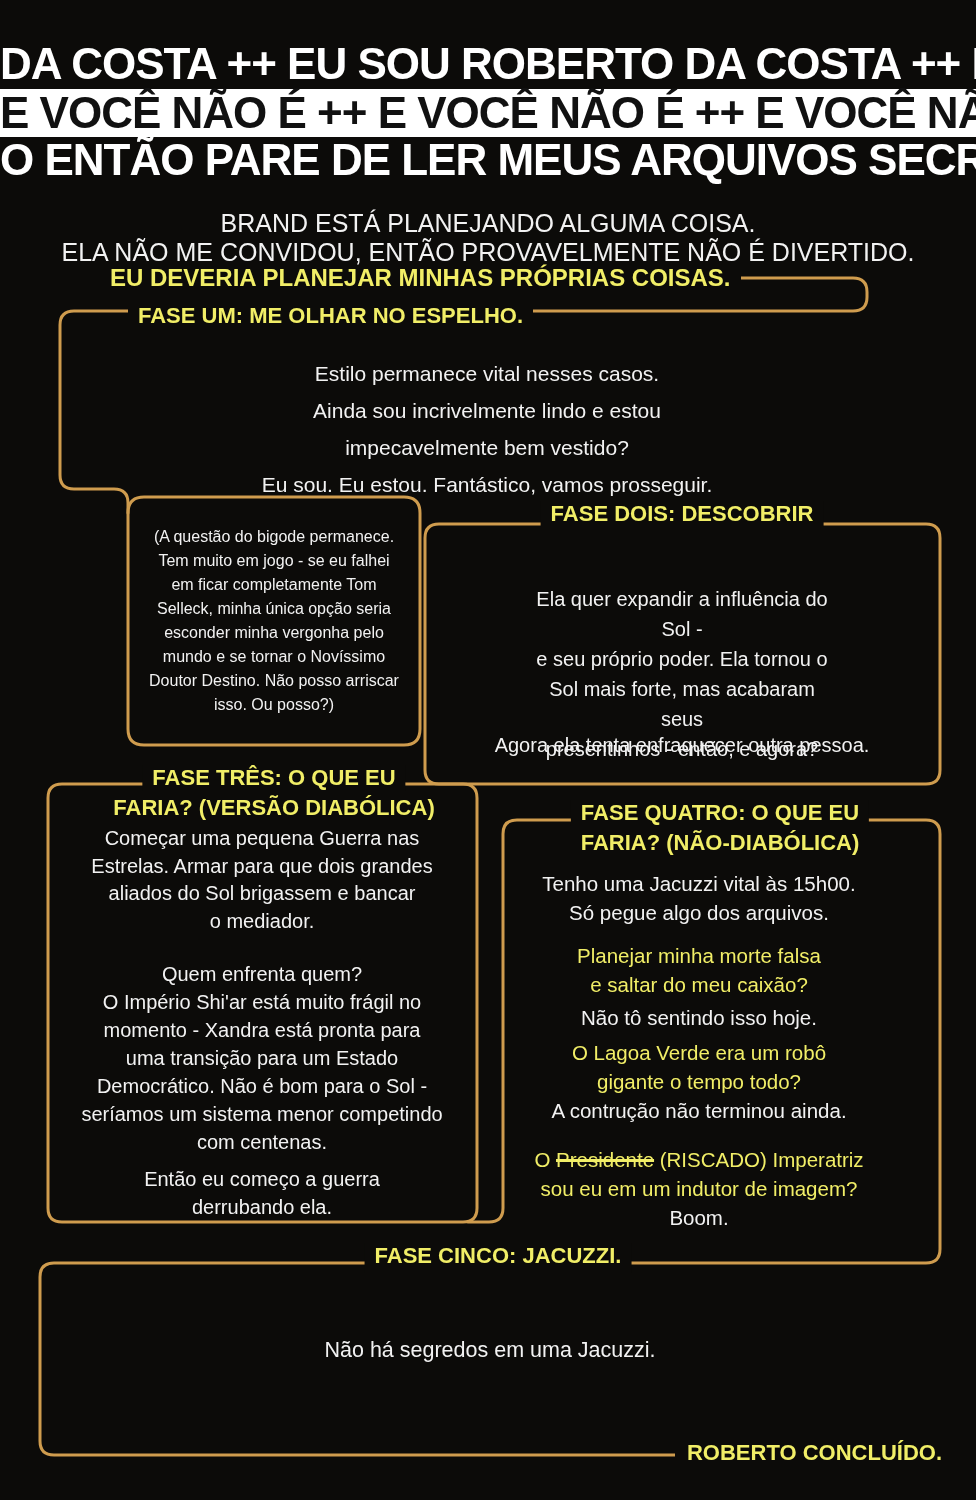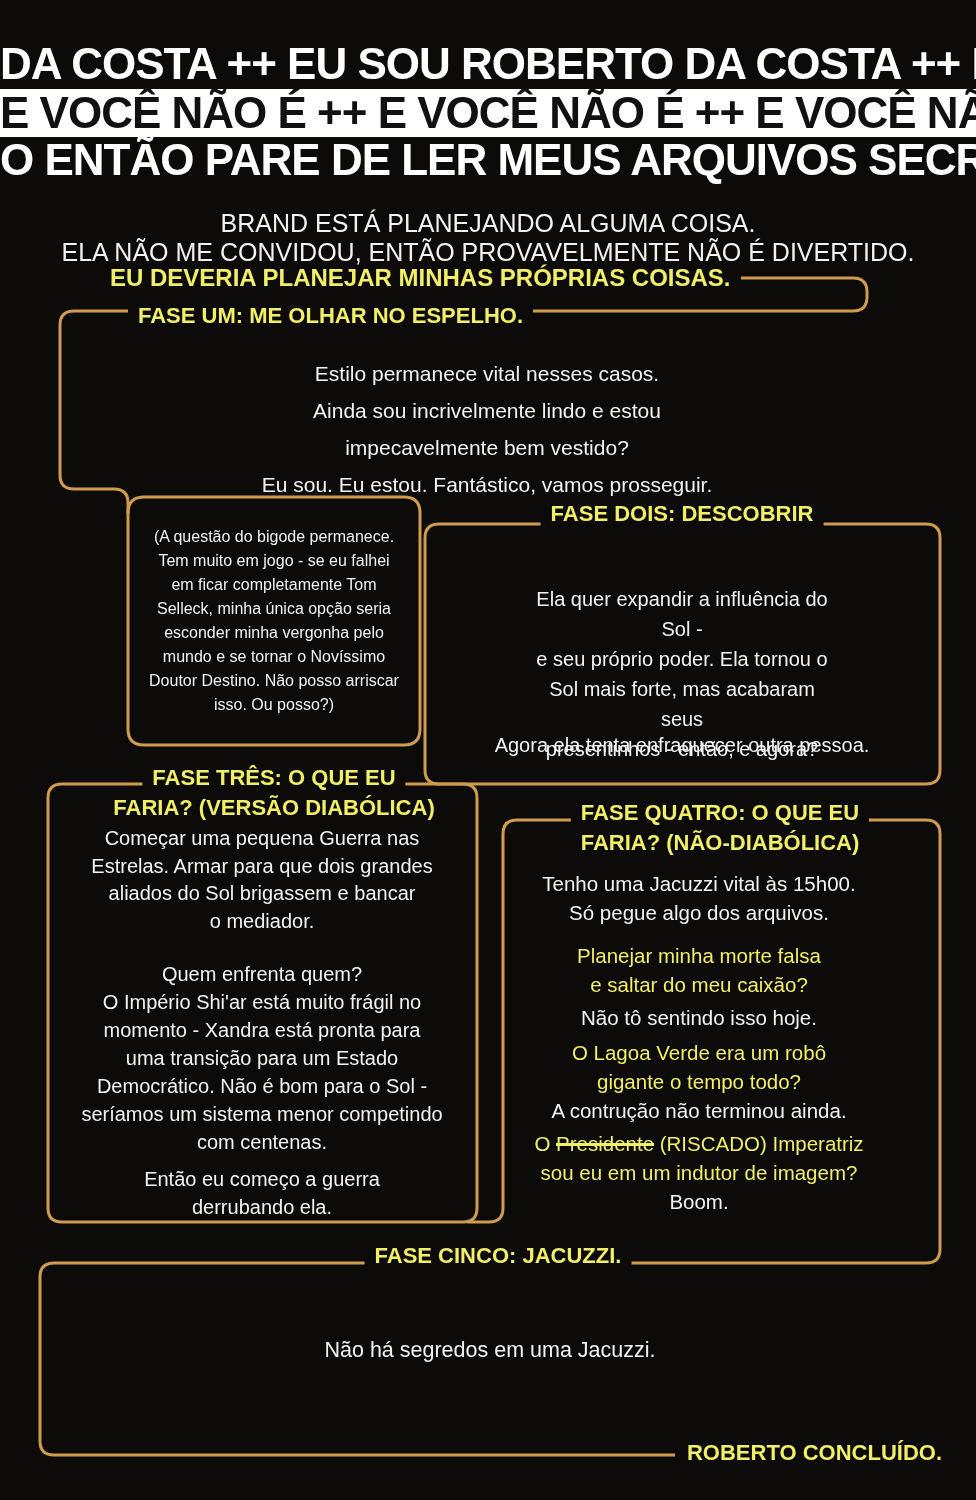--- a/index.html
+++ b/index.html
@@ -118,21 +118,21 @@
   <div class="ctr hdr ytext p4t2">FARIA? (NÃO-DIABÓLICA)</div>
   <div class="p4list" id="p4list">
       <div class="wtext">Tenho uma Jacuzzi vital às 15h00.</div>
       <div class="wtext">Só pegue algo dos arquivos.</div>
       <div class="ytext" style="margin-top: 14px;">Planejar minha morte falsa</div>
       <div class="ytext">e saltar do meu caixão?</div>
       <div class="wtext" style="margin-top: 4px;">Não tô sentindo isso hoje.</div>
       <div class="ytext" style="margin-top: 6px;">O Lagoa Verde era um robô</div>
       <div class="ytext">gigante o tempo todo?</div>
       <div class="wtext">A contrução não terminou ainda.</div>
-      <div class="ytext" style="margin-top: 4px;"><span>O </span><span class="strike">Presidente</span><span> (RISCADO) Imperatriz</span></div>
+      <div class="ytext" style="margin-top: 20px;"><span>O </span><span class="strike">Presidente</span><span> (RISCADO) Imperatriz</span></div>
       <div class="ytext">sou eu em um indutor de imagem?</div>
       <div class="wtext">Boom.</div>
     </div>
 
   <div class="hdr ytext mask p5title">FASE CINCO: JACUZZI.</div>
   <div class="ctr wtext p5body">Não há segredos em uma Jacuzzi.</div>
 
   <div class="footer ytext">ROBERTO CONCLUÍDO.</div>
 
 </div>

